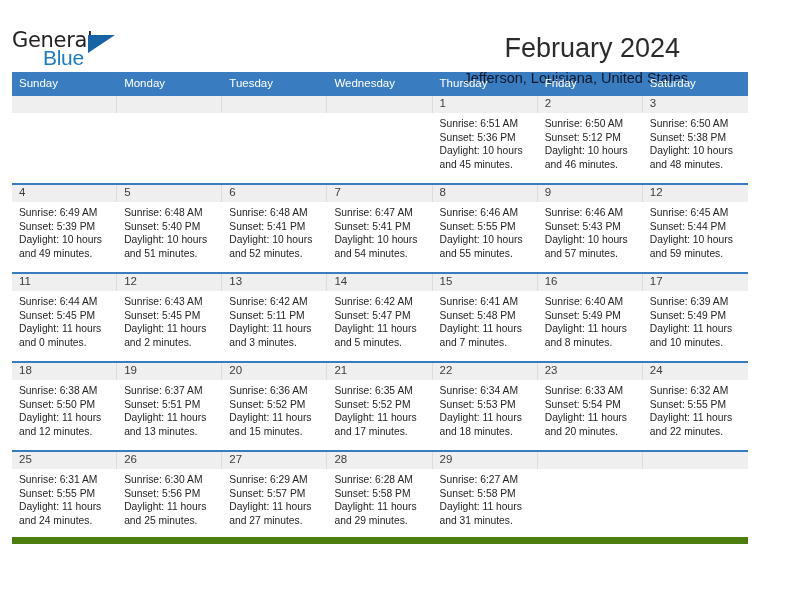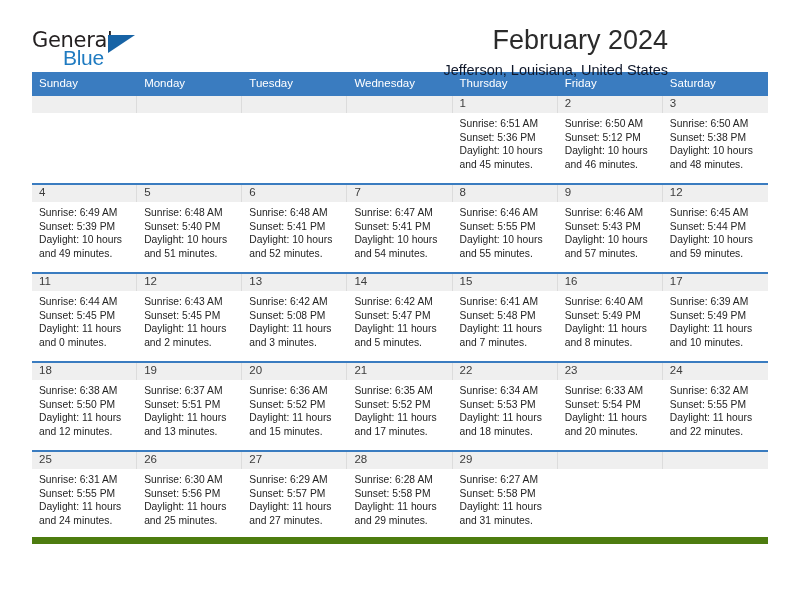--- a/index.html
+++ b/index.html
@@ -12,21 +12,21 @@
     height: 612px;
     font-family: "Liberation Sans", sans-serif;
     color: #1a1a1a;
     overflow: hidden;
   }
   .page {
     position: relative;
     width: 700px;
     height: 612px;
     box-sizing: border-box;
-    padding: 0 32px;
+    padding: 0 12px;
   }
 
   
   .header {
     display: flex;
     justify-content: space-between;
     align-items: flex-start;
     padding-top: 26px;
     height: 72px;
     box-sizing: border-box;
@@ -66,21 +66,21 @@
   }
   .title-block {
     text-align: right;
     flex: 0 0 auto;
   }
   .cal-title {
     font-size: 27px;
     color: #2b2b2b;
     line-height: 1.05;
     font-weight: normal;
-    margin: 0;
+    margin: 8px;
   }
   .cal-subtitle {
     font-size: 14.5px;
     color: #0f172a;
     margin-top: 9px;
     line-height: 1.1;
   }
 
   
   .calendar {
@@ -358,21 +358,21 @@
                 <div>Daylight: 11 hours</div>
                 <div>and 2 minutes.</div>
               </div>
             </div>
           </td>
           <td>
             <div class="cell-inner">
               <div class="daynum-band">13</div>
               <div class="details">
                 <div>Sunrise: 6:42 AM</div>
-                <div>Sunset: 5:08 PM</div>
+                <div>Sunset: 5:11 PM</div>
                 <div>Daylight: 11 hours</div>
                 <div>and 3 minutes.</div>
               </div>
             </div>
           </td>
           <td>
             <div class="cell-inner">
               <div class="daynum-band">14</div>
               <div class="details">
                 <div>Sunrise: 6:42 AM</div>

